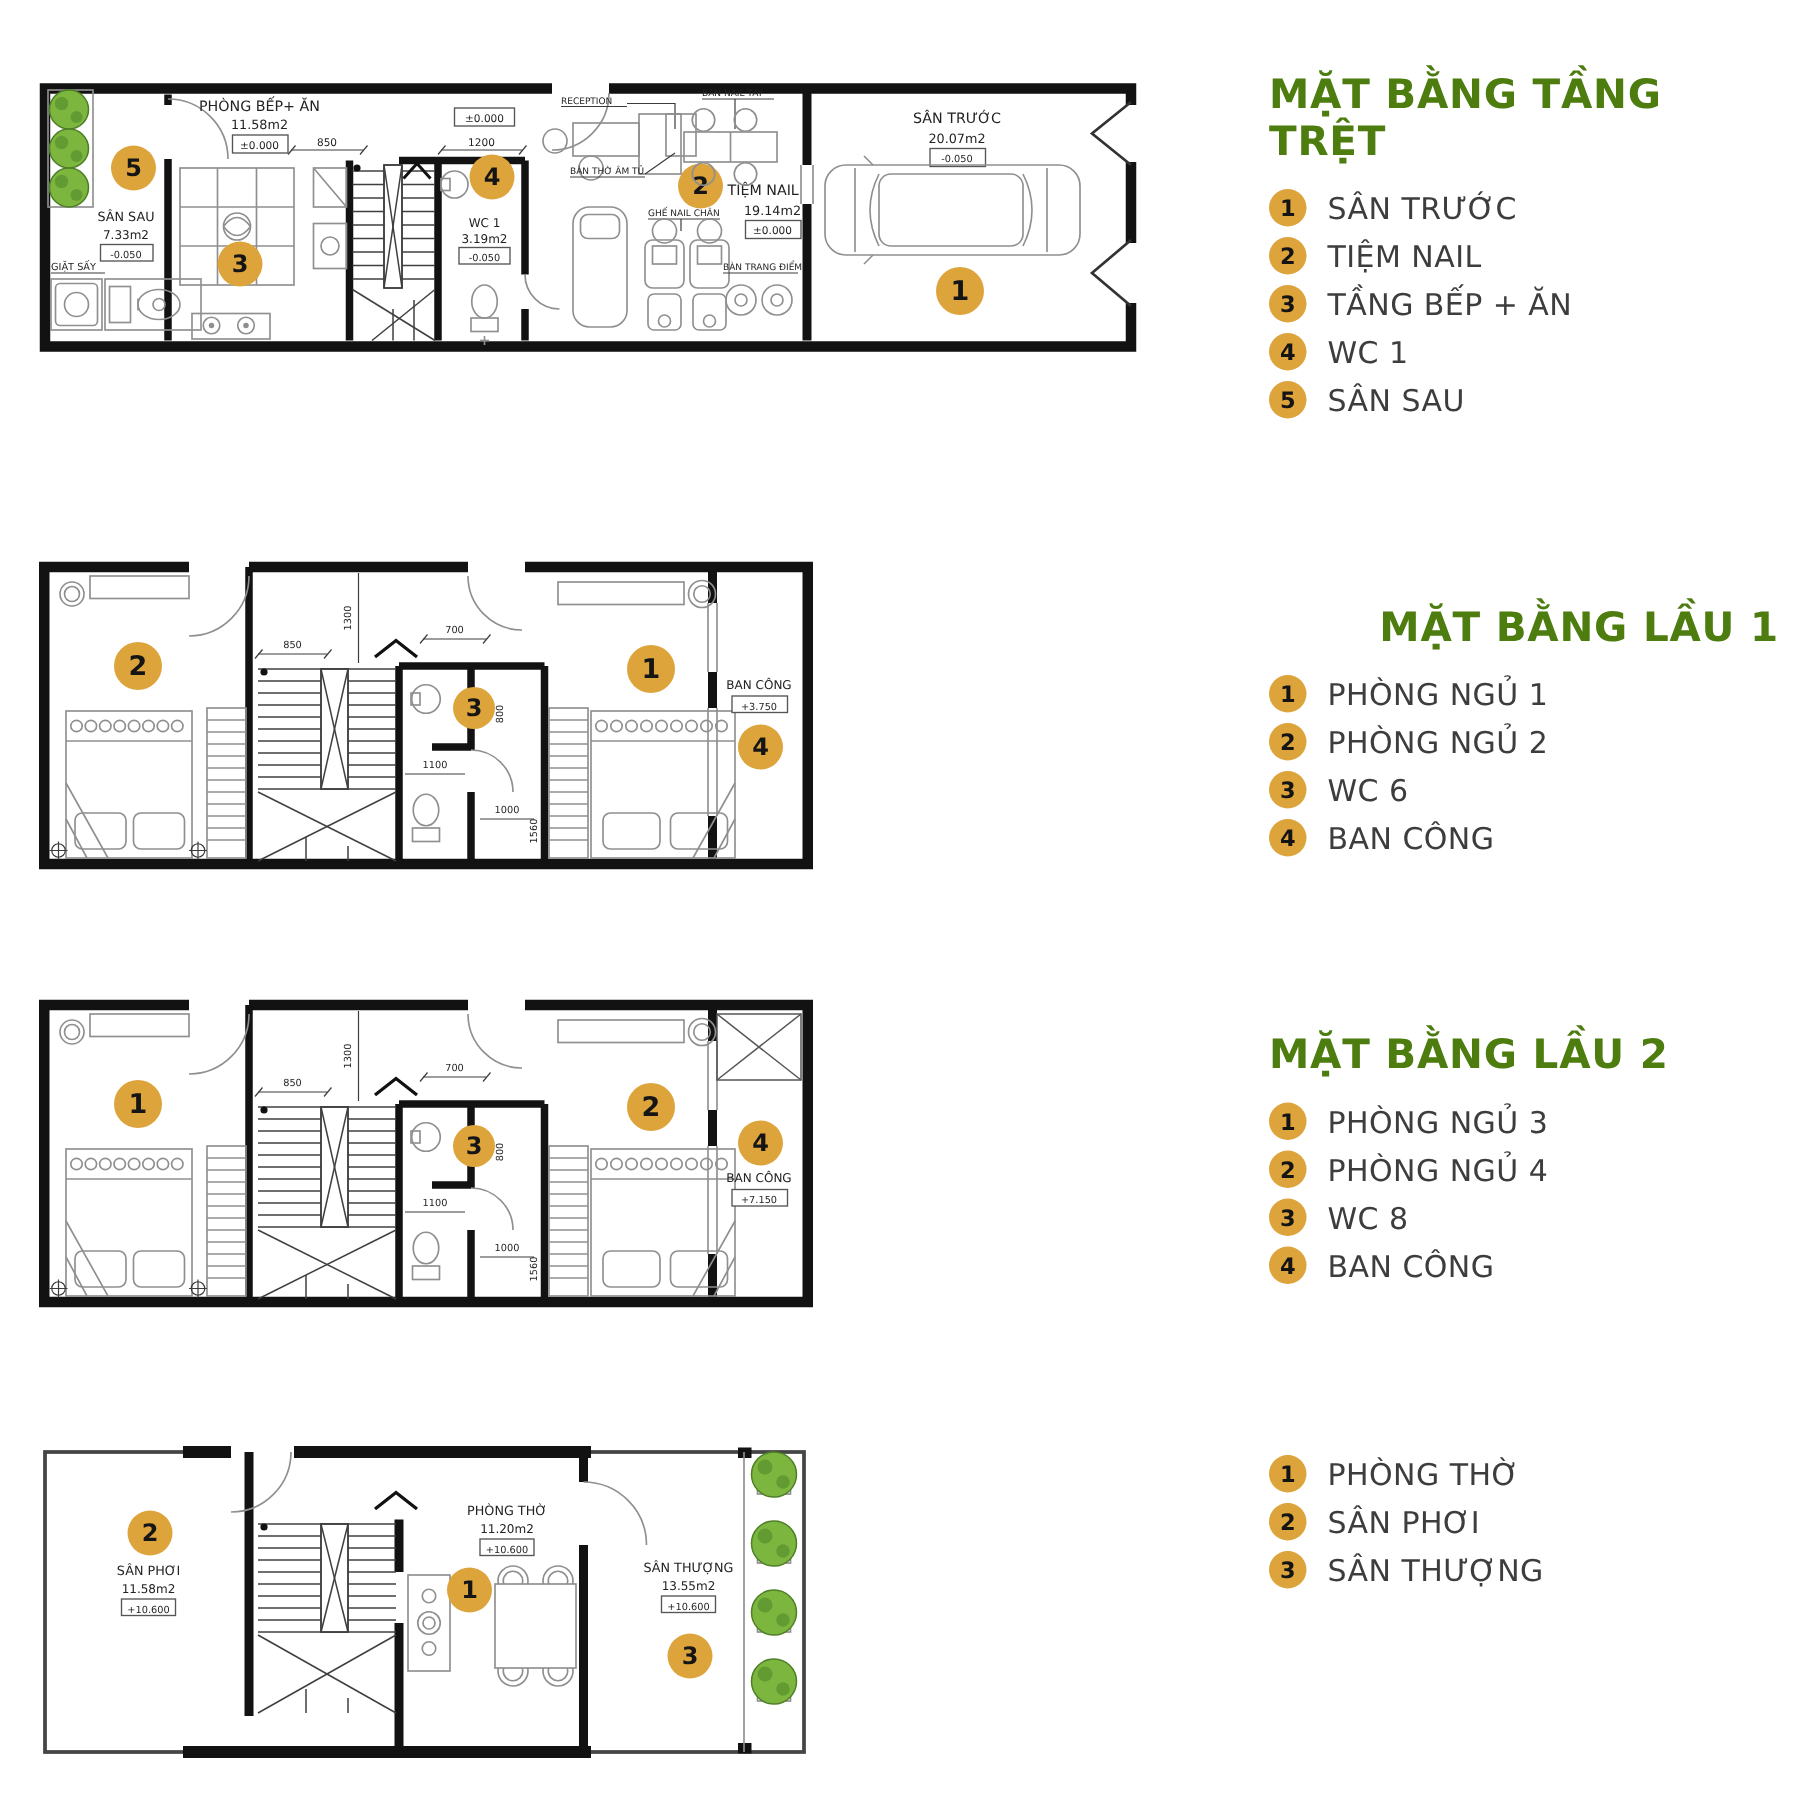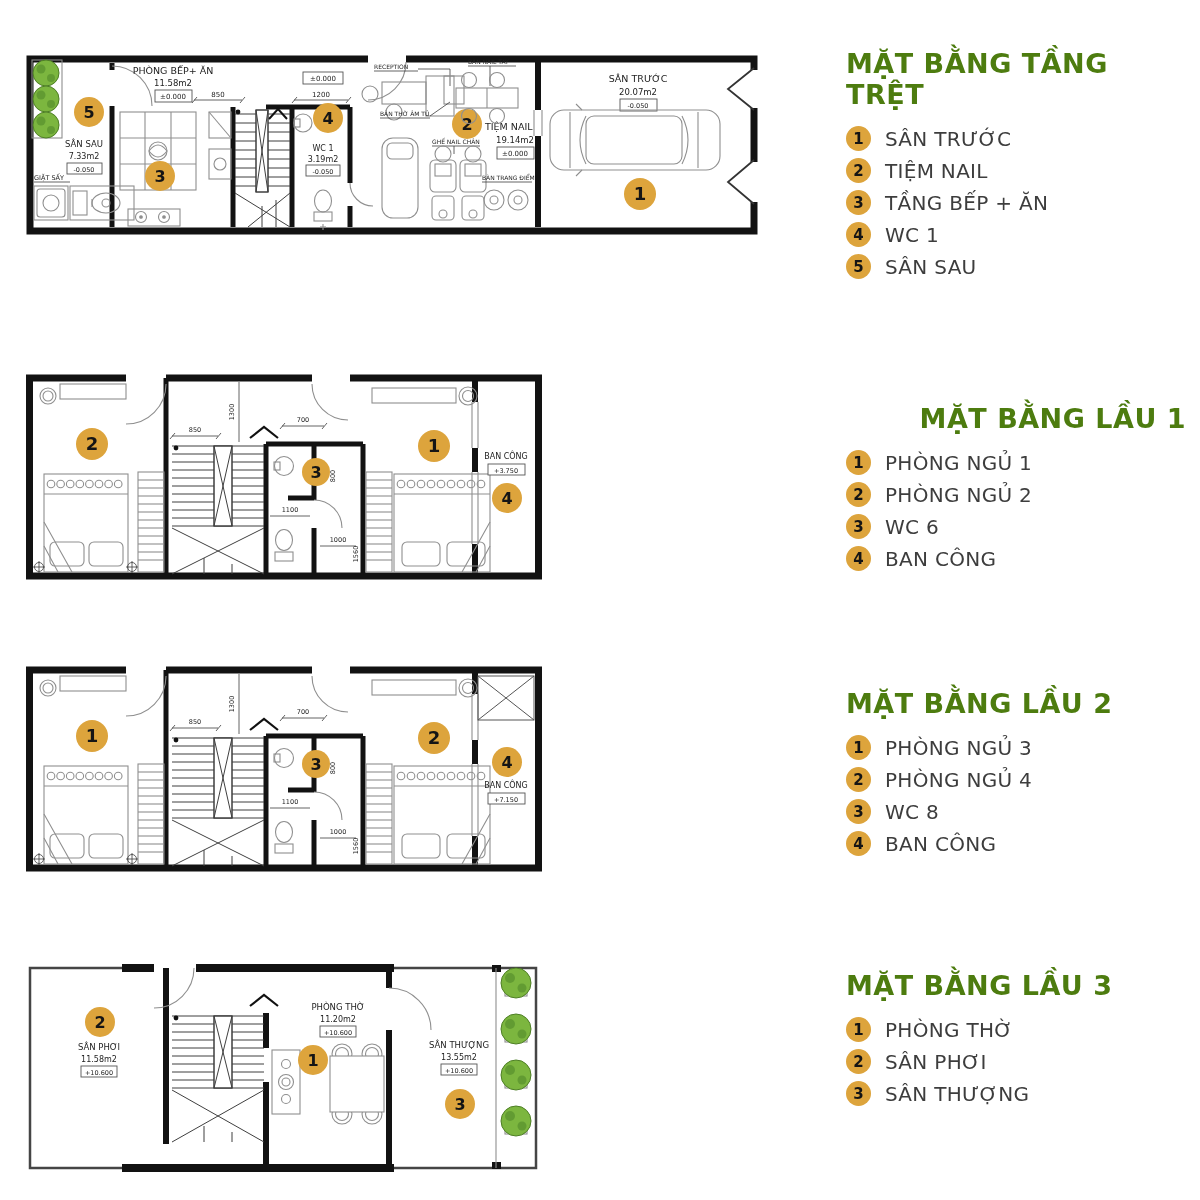--- a/index.html
+++ b/index.html
@@ -812,21 +812,20 @@
     <div class="lnum">3</div>
     <div class="llabel">WC 8</div>
   </div>
   <div class="lrow">
     <div class="lnum">4</div>
     <div class="llabel">BAN CÔNG</div>
   </div>
 </div>
 
 <div class="legend" style="left:846px;top:970px;">
-  <h2>MẶT BẰNG LẦU 3</h2>
   <div class="lrow">
     <div class="lnum">1</div>
     <div class="llabel">PHÒNG THỜ</div>
   </div>
   <div class="lrow">
     <div class="lnum">2</div>
     <div class="llabel">SÂN PHƠI</div>
   </div>
   <div class="lrow">
     <div class="lnum">3</div>

